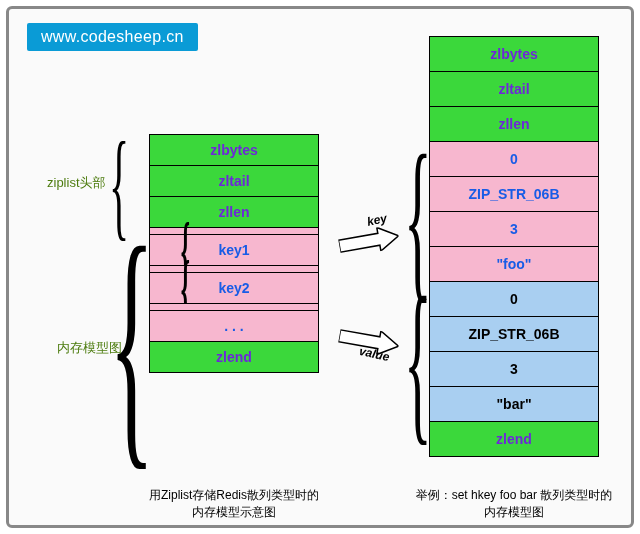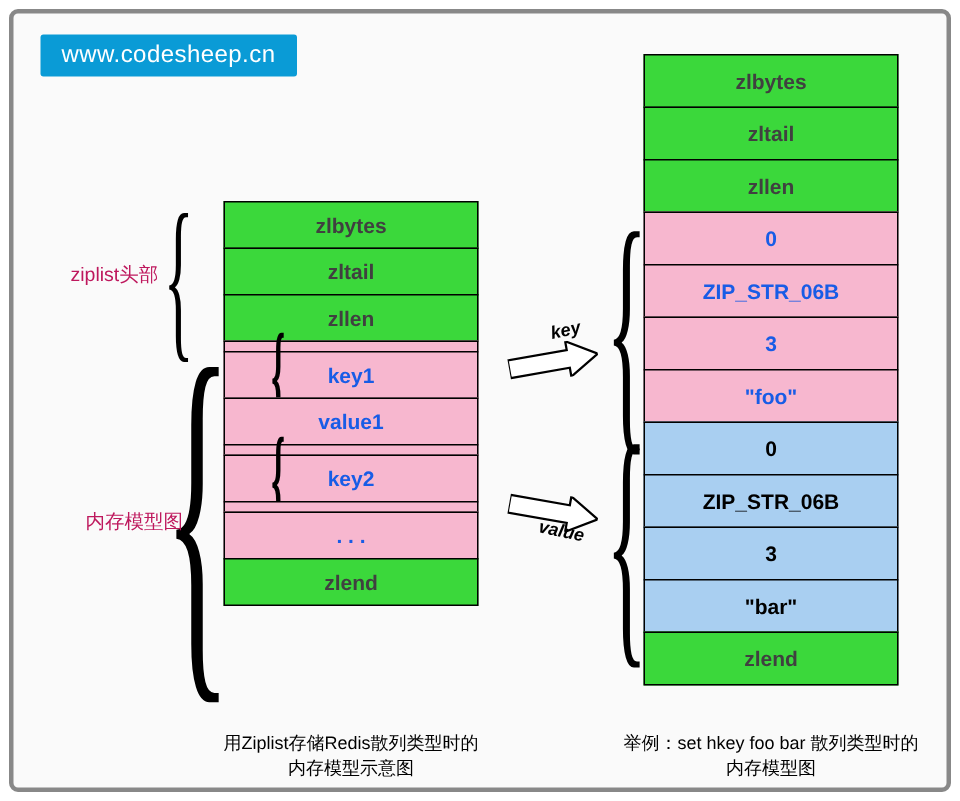--- a/index.html
+++ b/index.html
@@ -45,40 +45,40 @@
     height: 32px;
     border: 1px solid #000;
     margin-top: -1px;
     display: flex;
     align-items: center;
     justify-content: center;
     font-size: 14px;
     position: relative;
   }
   .right-col .cell { height: 36px; }
-  .green { background: #3bd83b; color: #404040; font-weight: bold; }
+  .green { background: #3bd83b; color: #6d28d9; font-weight: bold; }
   .pink  { background: #f7b7cf; }
   .blue  { background: #a9cff1; }
   .txt-blue { color: #185ce6; font-weight: bold; }
   .txt-black { color: #000; font-weight: bold; }
   .slim { height: 8px !important; border-top: 1px solid #000; }
   .caption {
     position: absolute;
     font-size: 12px;
     color: #000;
     text-align: center;
     width: 200px;
     line-height: 1.4;
   }
   .cap-left { left: 125px; top: 478px; }
   .cap-right { left: 405px; top: 478px; }
   .side-label {
     position: absolute;
     font-size: 13px;
-    color: #be185d;
+    color: #4d7c0f;
   }
   .lbl-header { left: 38px; top: 165px; }
   .lbl-elems  { left: 48px; top: 330px; }
   .brace {
     position: absolute;
     font-family: serif;
     color: #000;
     transform: scaleX(0.35);
     transform-origin: left center;
   }
@@ -136,21 +136,20 @@
 
     <div class="col left-col">
       <div class="cell green">zlbytes</div>
       <div class="cell green">zltail</div>
       <div class="cell green">zllen</div>
       <div class="cell pink slim"></div>
       <div class="cell pink txt-blue">
           <span class="mini-brace">{</span>
           <span>key1</span>
         </div>
-      <div class="cell pink txt-blue">value1</div>
       <div class="cell pink slim"></div>
       <div class="cell pink txt-blue">
           <span class="mini-brace">{</span>
           <span>key2</span>
         </div>
       <div class="cell pink slim"></div>
       <div class="cell pink txt-blue">. . .</div>
       <div class="cell green">zlend</div>
     </div>
 

